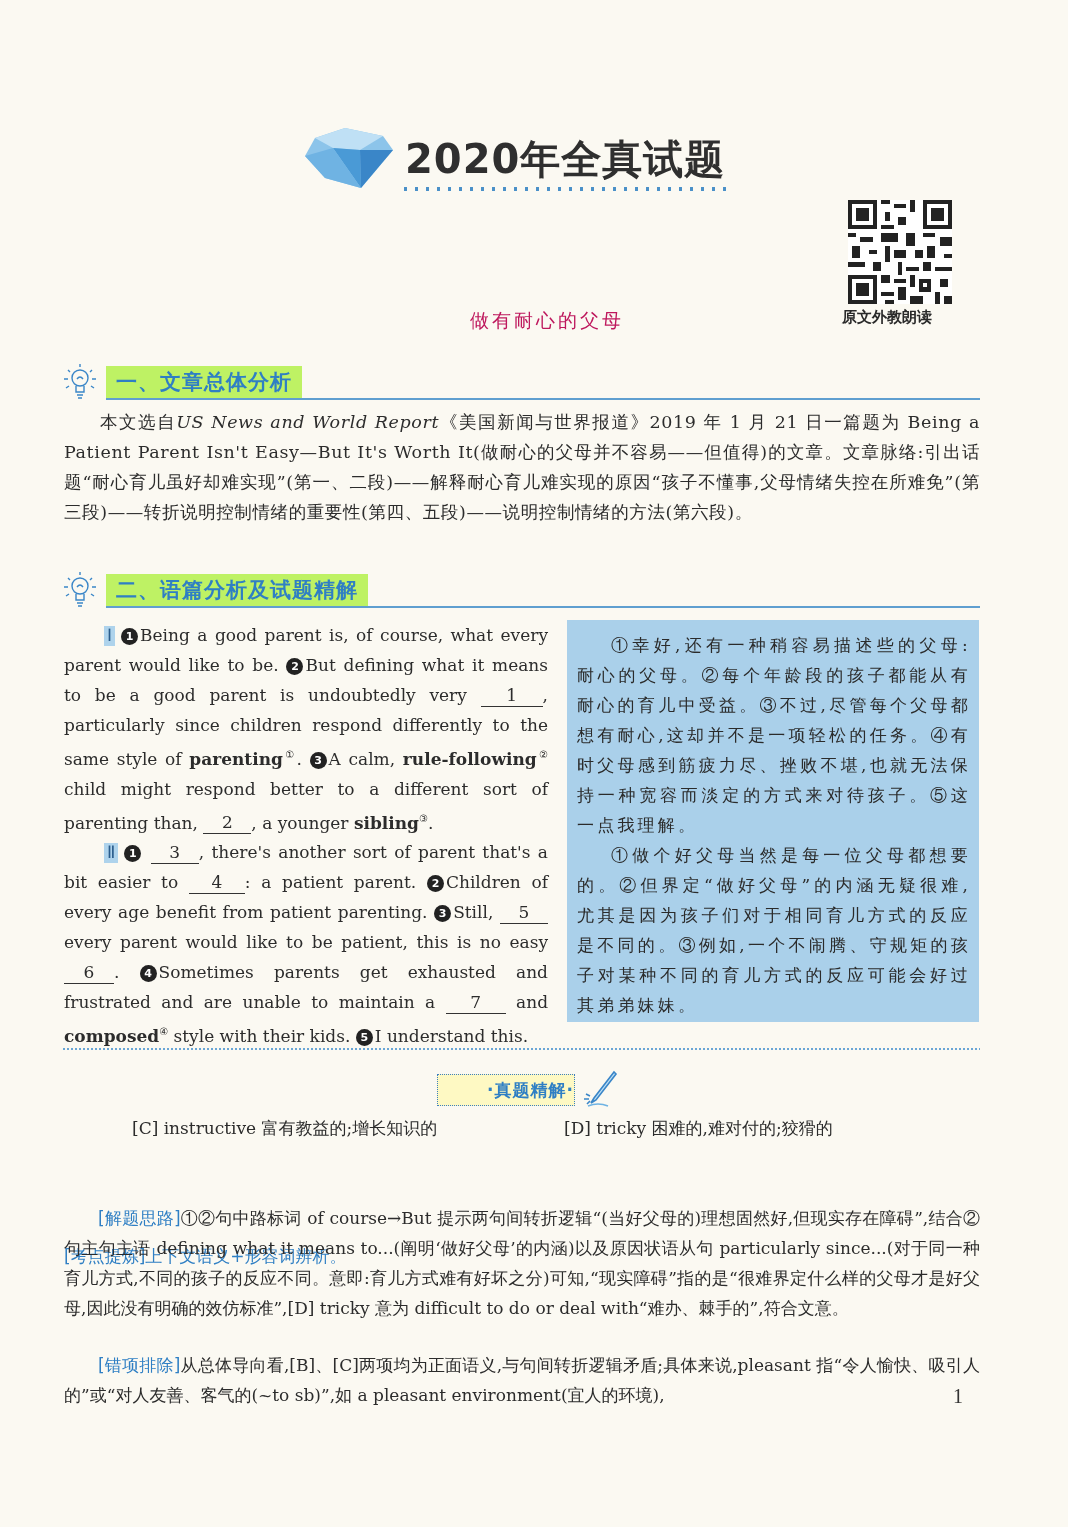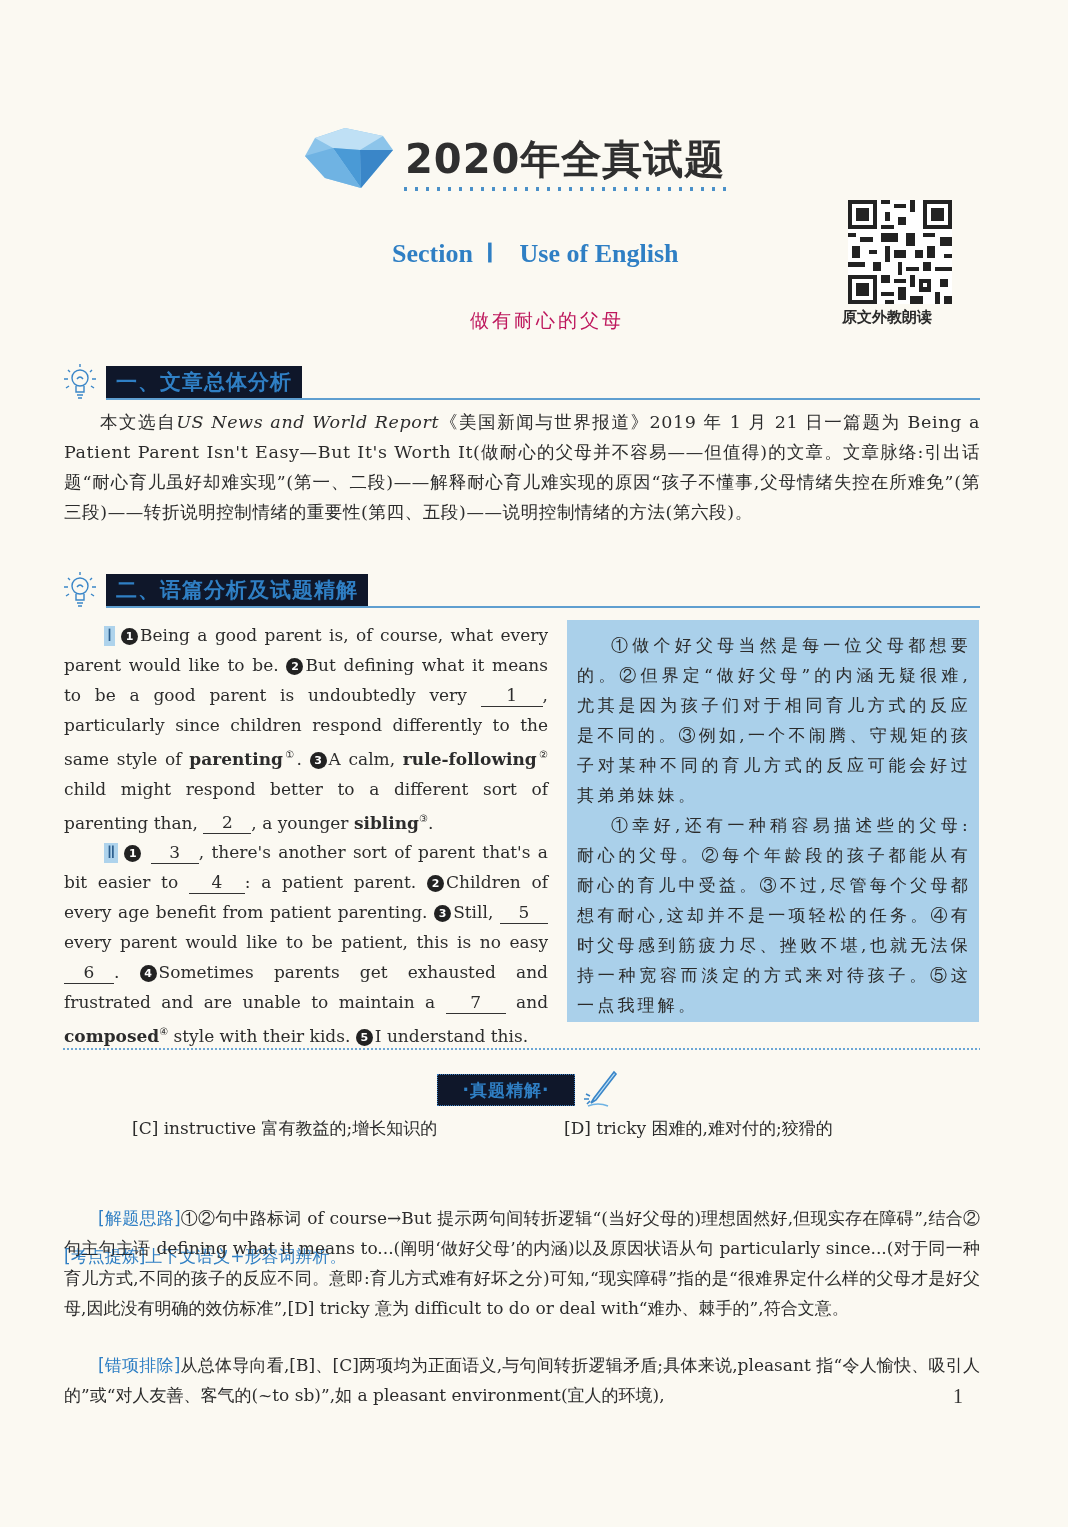--- a/index.html
+++ b/index.html
@@ -40,21 +40,21 @@
   .qr-label {
     position: absolute; left: 842px; top: 308px; font-family: "DejaVu Sans", sans-serif;
     font-size: 15px; font-weight: bold; color: #2a2a2a;
   }
 
   
   .sec-head { position: absolute; left: 62px; width: 918px; height: 42px; }
   .sec-head .bulb { position: absolute; left: 0; top: 0; width: 36px; height: 40px; }
   .sec-head .bar {
     position: absolute; left: 44px; top: 4px; height: 32px;
-    background: #0f172a; padding: 0 10px;
+    background: #bef264; padding: 0 10px;
     font-family: "DejaVu Sans", sans-serif; font-weight: bold; font-size: 21px;
     color: #2f7fc4; line-height: 32px; letter-spacing: 1px;
   }
   .sec-head .rule { position: absolute; left: 44px; right: 0; top: 36px; height: 2px; background: #5f9fd0; }
 
   .para {
     position: absolute; font-size: 17.5px; line-height: 30px; color: #2c2c2c;
     text-align: justify;
   }
   .para em { font-style: italic; }
@@ -88,23 +88,23 @@
   .cn-box p { text-indent: 2em; }
 
   .dotted-sep {
     position: absolute; left: 62px; top: 1048px; width: 918px; height: 2px;
     background-image: radial-gradient(circle, #6aa6d6 0.8px, transparent 1px);
     background-size: 4px 2px;
   }
 
   .zhenti {
     position: absolute; left: 437px; top: 1074px; width: 138px; height: 32px;
-    border: 1px dotted #3d7fc0; background: #0f172a;
+    border: 1px dotted #3d7fc0; background: #fef9c3;
     font-family: "DejaVu Sans", sans-serif; font-weight: bold; font-size: 17px; color: #2f7fc4;
-    text-align: center; line-height: 30px; letter-spacing: 1px;
+    text-align: right; line-height: 30px; letter-spacing: 1px;
   }
   .pen { position: absolute; left: 580px; top: 1068px; width: 40px; height: 40px; }
 
   .opts { position: absolute; left: 104px; top: 1113px; width: 880px; font-size: 17px; line-height: 30px; color: #2c2c2c; }
   .opt-row { position: relative; height: 30px; }
   .opt { position: absolute; white-space: nowrap; }
 
   .tag { color: #2f7fc4; font-family: "DejaVu Sans", sans-serif; }
   .block { position: absolute; left: 64px; width: 916px; font-size: 17px; line-height: 30px; color: #2c2c2c; text-align: justify; }
   .block p.indent { text-indent: 2em; }
@@ -121,21 +121,20 @@
       <polygon points="10,10 40,0 78,8 88,22 56,60 20,50 0,28" fill="#8cc4ea"></polygon>
       <polygon points="10,10 40,0 78,8 55,22 28,20" fill="#bfe0f5"></polygon>
       <polygon points="28,20 55,22 56,60" fill="#4a9ad6"></polygon>
       <polygon points="0,28 28,20 56,60 20,50" fill="#6fb3e3"></polygon>
       <polygon points="55,22 88,22 56,60" fill="#3a86c8"></polygon>
     </svg>
     <div class="main-title">2020年全真试题</div>
     <div class="title-dots"></div>
   </div>
 
-  <div class="section-title">Section  Ⅰ    Use of English</div>
   <div class="sub-title">做有耐心的父母</div>
 
   <svg class="qr" viewBox="0 0 25 25" shape-rendering="crispEdges">
     <rect width="25" height="25" fill="#fff"></rect>
     <g fill="#222">
       <rect x="0" y="0" width="7" height="7"></rect>
         <rect x="1" y="1" width="5" height="5" fill="#fff"></rect>
         <rect x="2" y="2" width="3" height="3"></rect>
       <rect x="18" y="0" width="7" height="7"></rect>
         <rect x="19" y="1" width="5" height="5" fill="#fff"></rect>
@@ -240,22 +239,22 @@
       <span class="num">4</span><span>Sometimes parents get exhausted and frustrated and are unable to maintain a</span>
       <span class="blank" style="min-width:60px;">7</span>
       <span>and</span>
       <b>composed</b><sup>④</sup>
       <span>style with their kids.</span>
       <span class="num">5</span><span>I understand this.</span>
     </p>
   </div>
 
   <div class="cn-box">
+    <p>①幸好,还有一种稍容易描述些的父母:耐心的父母。②每个年龄段的孩子都能从有耐心的育儿中受益。③不过,尽管每个父母都想有耐心,这却并不是一项轻松的任务。④有时父母感到筋疲力尽、挫败不堪,也就无法保持一种宽容而淡定的方式来对待孩子。⑤这一点我理解。</p>
     <p>①做个好父母当然是每一位父母都想要的。②但界定“做好父母”的内涵无疑很难,尤其是因为孩子们对于相同育儿方式的反应是不同的。③例如,一个不闹腾、守规矩的孩子对某种不同的育儿方式的反应可能会好过其弟弟妹妹。</p>
-    <p>①幸好,还有一种稍容易描述些的父母:耐心的父母。②每个年龄段的孩子都能从有耐心的育儿中受益。③不过,尽管每个父母都想有耐心,这却并不是一项轻松的任务。④有时父母感到筋疲力尽、挫败不堪,也就无法保持一种宽容而淡定的方式来对待孩子。⑤这一点我理解。</p>
   </div>
 
   <div class="dotted-sep"></div>
 
   <div class="zhenti">·真题精解·</div>
   <svg class="pen" viewBox="0 0 40 40">
     <g stroke="#3a86c8" stroke-width="1.6" fill="none">
       <path d="M34 4 L14 30 L11 35 L16 32 L36 6 Z" fill="#bfe0f5"></path>
       <path d="M6 26 L10 28 M4 31 L9 31 M7 36 L10 33"></path>
       <path d="M8 38 Q18 34 28 38" stroke="#6fb3e3"></path>

